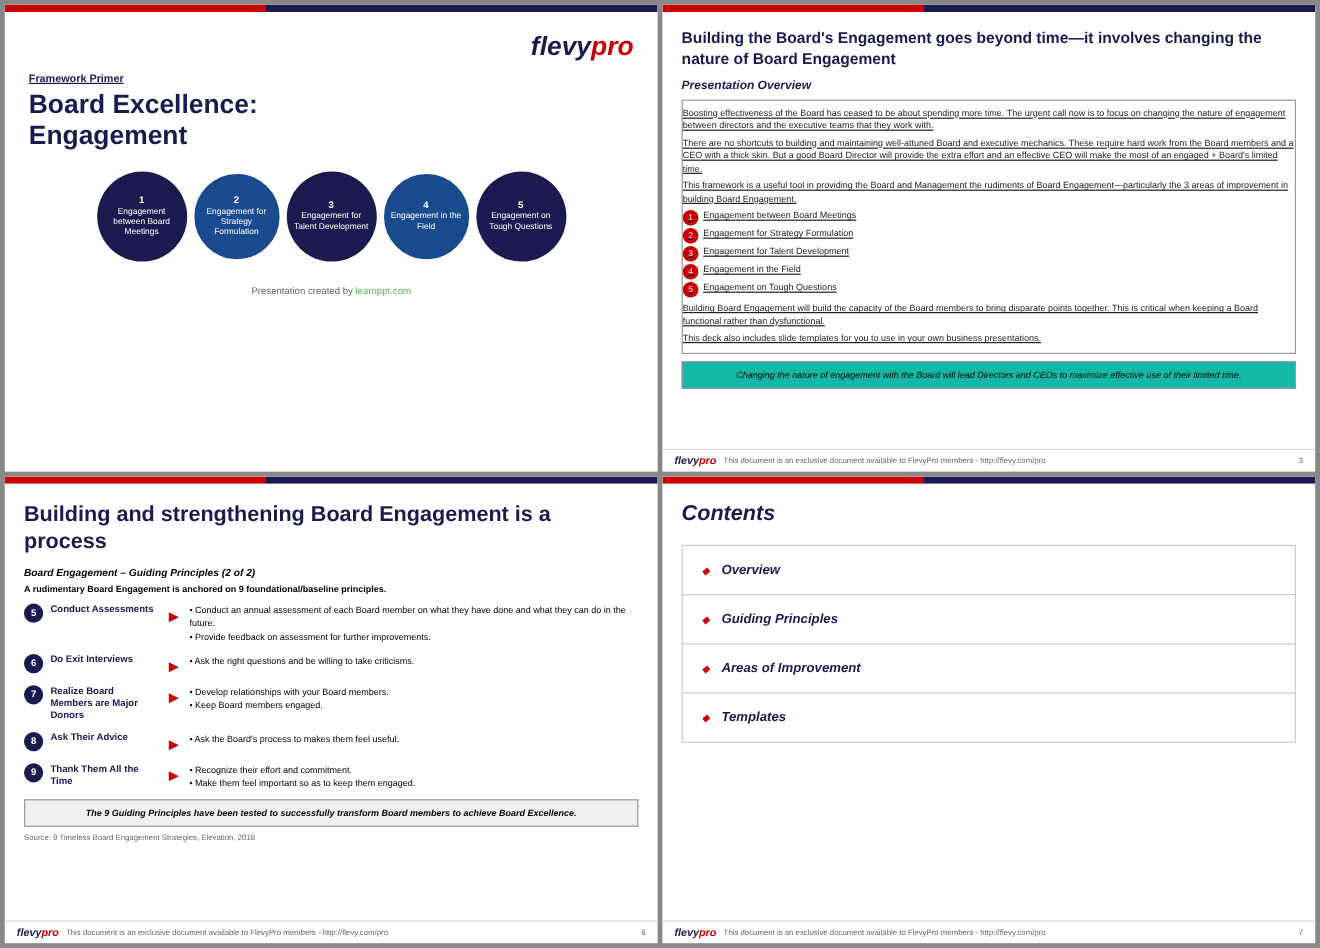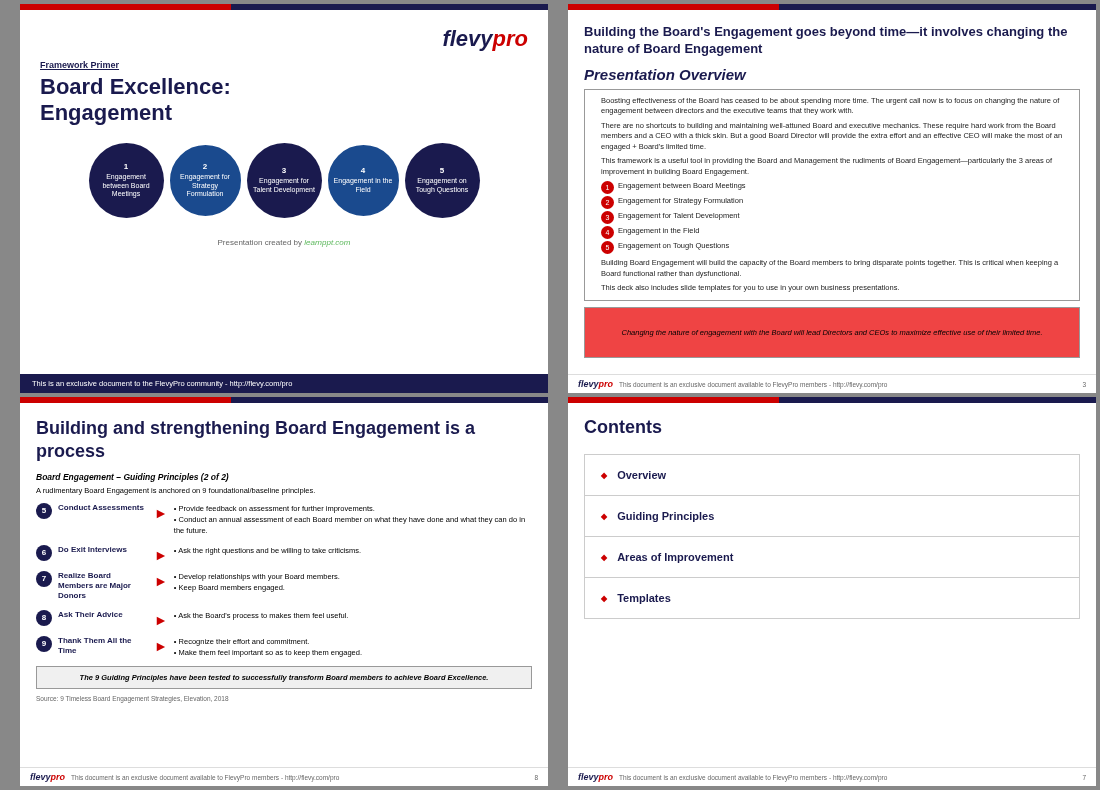--- a/index.html
+++ b/index.html
@@ -1,81 +1,81 @@
 <!DOCTYPE html>
 <html><head>
   <meta charset="utf-8">
   <style>
     * { box-sizing: border-box; margin: 0; padding: 0; }
     body { background: #888; font-family: Arial, sans-serif; width: 1100px; height: 790px; overflow: hidden; display: grid; grid-template-columns: 1fr 1fr; grid-template-rows: 1fr 1fr; gap: 4px; padding: 4px; }
 
-    .slide { background: white; position: relative; overflow: hidden; display: flex; flex-direction: column; margin-left: 16px; }
+    .slide { background: white; position: relative; overflow: hidden; display: flex; flex-direction: column; }
 
     
     .slide1 { padding: 0; }
     .slide1-content { padding: 16px 20px 8px 20px; flex: 1; }
 
     .flevy-logo { text-align: right; margin-bottom: 8px; }
     .flevy-logo .flevy { font-size: 22px; font-weight: 900; color: #1a1a4e; font-style: italic; }
     .flevy-logo .pro { font-size: 22px; font-weight: 900; color: #cc0000; font-style: italic; }
 
     .framework-label { color: #1a1a4e; font-size: 9px; text-decoration: underline; font-weight: bold; margin-bottom: 4px; }
     .slide1-title { color: #1a1a4e; font-size: 22px; font-weight: bold; line-height: 1.2; margin-bottom: 16px; }
 
     .circles-container { display: flex; justify-content: center; align-items: center; gap: 4px; margin: 10px 0 20px 0; }
     .circle-item { background: #1a1a4e; border-radius: 50%; width: 75px; height: 75px; display: flex; flex-direction: column; align-items: center; justify-content: center; color: white; font-size: 7px; text-align: center; position: relative; padding: 6px; }
     .circle-item.highlight { background: #1a4a8e; border: 2px solid white; }
     .circle-num { font-size: 8px; font-weight: bold; margin-bottom: 2px; }
     .circle-text { line-height: 1.2; }
 
     .presentation-credit { text-align: center; font-size: 8px; color: #666; margin-top: 10px; }
-    .learn-ppt { color: #5cb85c; font-style: italic; }
+    .learn-ppt { color: #5cb85c; }
 
     .footer-bar { background: #1a1a4e; color: white; font-size: 7.5px; padding: 5px 12px; }
 
     
     .slide2 { padding: 0; }
     .slide2-content { padding: 14px 16px 8px 16px; flex: 1; overflow: hidden; }
     .slide2-title { font-size: 13px; font-weight: bold; color: #1a1a4e; margin-bottom: 8px; line-height: 1.3; }
-    .slide2-subtitle { font-style: italic; font-weight: bold; font-size: 15px; color: #1a1a4e; margin-bottom: 6px; }
-
-    .overview-box { border: 1px solid #999; padding: 6px 16px; font-size: 7.5px; line-height: 1.4; color: #222; margin-bottom: 6px; }
+    .slide2-subtitle { font-style: italic; font-weight: bold; font-size: 10px; color: #1a1a4e; margin-bottom: 6px; }
+
+    .overview-box { border: 1px solid #999; padding: 6px 0; font-size: 7.5px; line-height: 1.4; color: #222; margin-bottom: 6px; text-decoration: underline; }
     .overview-box p { margin-bottom: 4px; }
     .overview-box p:last-child { margin-bottom: 0; }
 
     .numbered-list { margin: 4px 0; }
     .numbered-item { display: flex; align-items: flex-start; gap: 4px; font-size: 7.5px; margin-bottom: 2px; }
     .num-badge { background: #1a1a4e; color: white; border-radius: 50%; width: 13px; height: 13px; display: flex; align-items: center; justify-content: center; font-size: 7px; flex-shrink: 0; }
     .num-badge.red { background: #cc0000; }
-    .highlight-box { border: 1px solid #999; background: #ef4444; padding: 20px 10px; text-align: center; font-style: italic; font-size: 7.5px; margin-top: 6px; }
+    .highlight-box { border: 1px solid #999; background: #14b8a6; padding: 6px 10px; text-align: center; font-style: italic; font-size: 7.5px; margin-top: 6px; }
 
     .slide2-footer { display: flex; align-items: center; padding: 4px 10px; border-top: 1px solid #ddd; font-size: 6.5px; color: #666; }
     .footer-logo-small { margin-right: 6px; }
     .page-num { margin-left: auto; }
 
     
     .slide3 { padding: 0; }
     .slide3-content { padding: 14px 16px 8px 16px; flex: 1; overflow: hidden; }
     .slide3-title { font-size: 18px; font-weight: bold; color: #1a1a4e; line-height: 1.3; margin-bottom: 8px; }
     .slide3-subtitle { font-style: italic; font-weight: bold; font-size: 8.5px; margin-bottom: 4px; }
-    .slide3-desc { font-size: 7.5px; font-weight: normal; margin-bottom: 8px; }
+    .slide3-desc { font-size: 7.5px; font-weight: bold; margin-bottom: 8px; }
 
     .principle-row { display: flex; align-items: flex-start; margin-bottom: 8px; gap: 6px; }
     .principle-num { background: #1a1a4e; color: white; border-radius: 50%; width: 16px; height: 16px; display: flex; align-items: center; justify-content: center; font-size: 8px; font-weight: bold; flex-shrink: 0; }
     .principle-title-col { width: 90px; flex-shrink: 0; }
     .principle-title { font-size: 8px; font-weight: bold; color: #1a1a4e; line-height: 1.3; }
     .arrow-icon { color: #cc0000; font-size: 14px; flex-shrink: 0; margin-top: 2px; }
     .principle-bullets { font-size: 7.5px; line-height: 1.5; flex: 1; }
 
     .bottom-note { border: 1px solid #999; background: #f0f0f0; padding: 6px 10px; text-align: center; font-style: italic; font-weight: bold; font-size: 7.5px; margin: 6px 0; }
     .source-text { font-size: 6.5px; color: #666; margin-bottom: 4px; }
 
     
     .slide4 { padding: 0; }
-    .slide4-content { padding: 14px 16px 8px 16px; flex: 1; }
+    .slide4-content { padding: 14px 16px 8px 16px; flex: 1; font-style: italic; }
     .slide4-title { font-size: 18px; font-weight: bold; color: #1a1a4e; margin-bottom: 16px; }
 
     .contents-list { display: flex; flex-direction: column; gap: 0; }
     .contents-item { border: 1px solid #ccc; padding: 14px 16px; display: flex; align-items: center; gap: 10px; font-size: 11px; font-weight: bold; color: #1a1a4e; }
     .contents-item:not(:last-child) { border-bottom: none; }
     .bullet-diamond { color: #cc0000; font-size: 8px; }
 
     .red-top-bar { height: 6px; background: linear-gradient(to right, #cc0000 40%, #1a1a4e 40%); width: 100%; }
   </style>
 </head>
@@ -113,23 +113,20 @@
       <div class="circle-item">
         <div class="circle-num">5</div>
         <div class="circle-text">Engagement on Tough Questions</div>
       </div>
     </div>
 
     <div class="presentation-credit">
       <span>Presentation created by</span>
       <span class="learn-ppt">learnppt.com</span>
     </div>
-  </div>
-  <div class="footer-bar">
-    <span>This is an exclusive document to the FlevyPro community - http://flevy.com/pro</span>
   </div>
 </div>
 
 <div class="slide slide2">
   <div class="red-top-bar"></div>
   <div class="slide2-content">
     <div class="slide2-title">Building the Board's Engagement goes beyond time—it involves changing the nature of Board Engagement</div>
     <div class="slide2-subtitle">Presentation Overview</div>
 
     <div class="overview-box">
@@ -186,22 +183,22 @@
     <div class="slide3-subtitle">Board Engagement – Guiding Principles (2 of 2)</div>
     <div class="slide3-desc">A rudimentary Board Engagement is anchored on 9 foundational/baseline principles.</div>
 
     <div class="principle-row">
       <div class="principle-num">5</div>
       <div class="principle-title-col">
         <div class="principle-title">Conduct Assessments</div>
       </div>
       <div class="arrow-icon">►</div>
       <div class="principle-bullets">
+        <div>• <span>Conduct an annual assessment of each Board member on what they have done and what they can do in the future.</span></div>
         <div>• <span>Provide feedback on assessment for further improvements.</span></div>
-        <div>• <span>Conduct an annual assessment of each Board member on what they have done and what they can do in the future.</span></div>
       </div>
     </div>
 
     <div class="principle-row">
       <div class="principle-num">6</div>
       <div class="principle-title-col">
         <div class="principle-title">Do Exit Interviews</div>
       </div>
       <div class="arrow-icon">►</div>
       <div class="principle-bullets">

